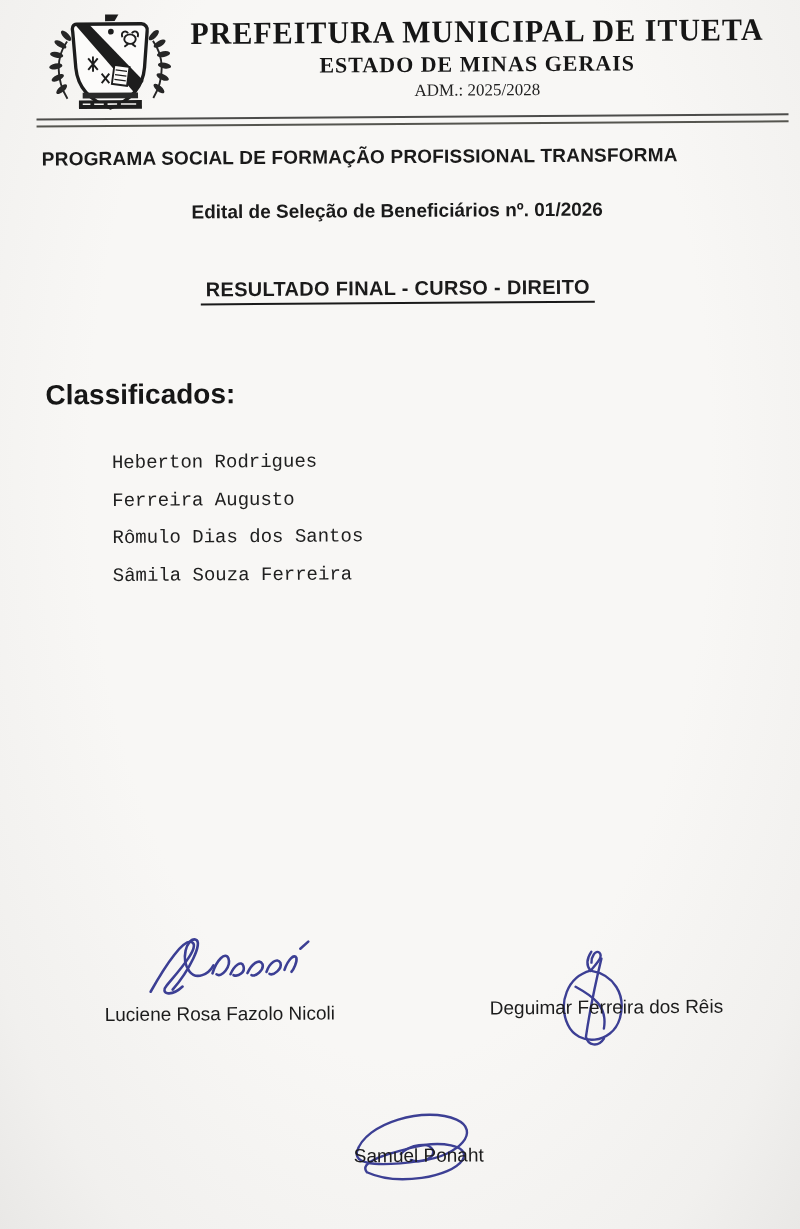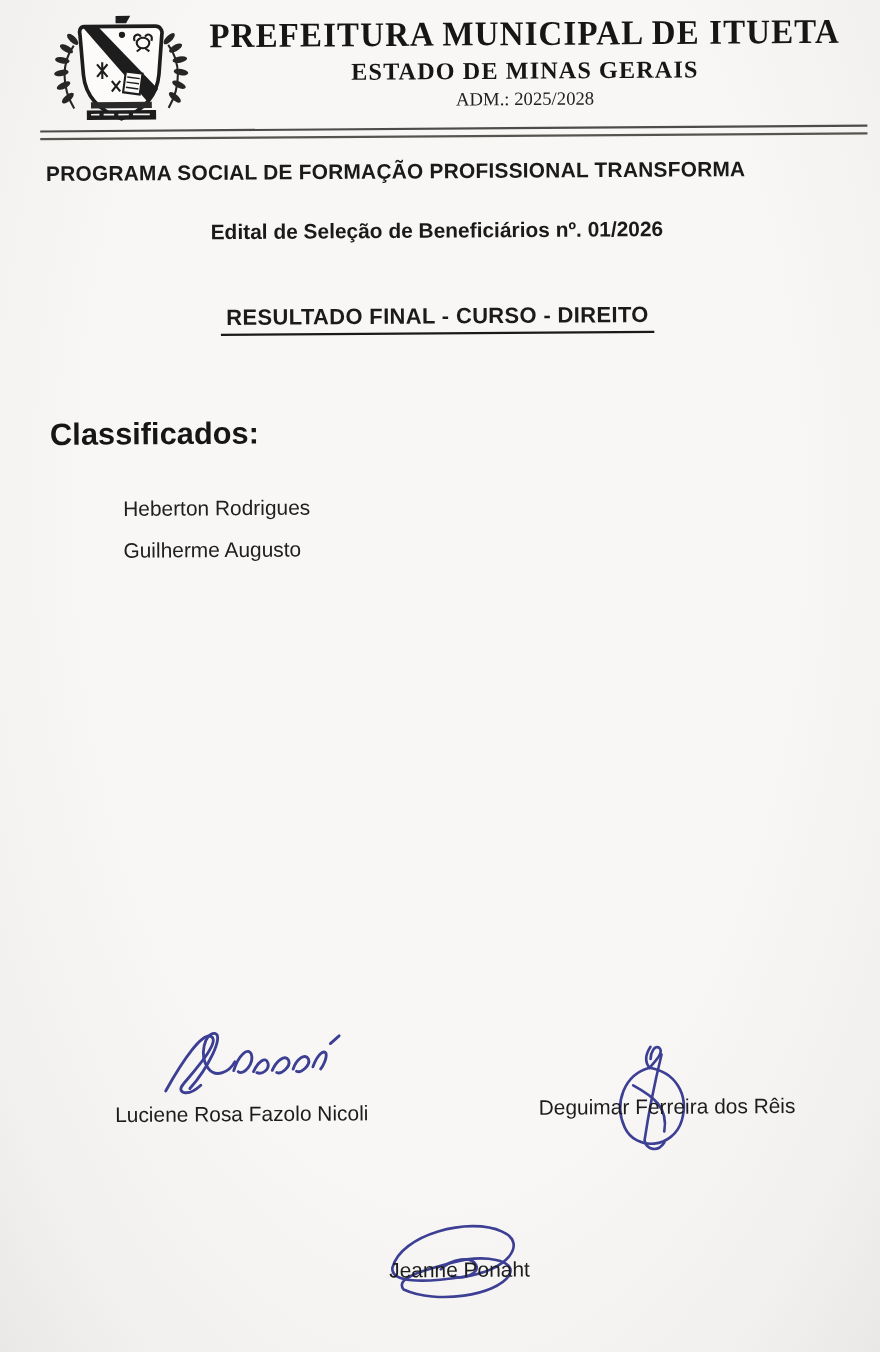--- a/index.html
+++ b/index.html
@@ -33,21 +33,21 @@
   .edital-line{position:absolute;left:0;top:200px;width:800px;text-align:center;
     font-size:19px;font-weight:bold;color:#1a1a1a;}
   .result-wrap{position:absolute;left:0;top:277px;width:800px;text-align:center;}
   .result-title{display:inline-block;font-size:20px;font-weight:bold;
     border-bottom:2.5px solid #1a1a1a;padding:0 5px 2px 5px;letter-spacing:.3px;}
 
   
   .classified-heading{position:absolute;left:47px;top:377px;
     font-size:28px;font-weight:bold;color:#161616;}
   .names-list{position:absolute;left:113px;top:443px;font-size:19px;color:#202020;}
-  .names-list .name-row{height:37.5px;line-height:37.5px;}
+  .names-list .name-row{height:37.5px;line-height:37.5px;font-family:Liberation Mono, monospace;}
 
   
   .sig-ink{stroke:#3c3f94;fill:none;stroke-linecap:round;}
   .sig-name{font-size:19px;color:#1c1c1c;white-space:nowrap;}
   .sig-block-left .sig-name{position:absolute;left:93px;top:1002px;width:248px;text-align:center;}
   .sig-svg-left{position:absolute;left:140px;top:928px;width:175px;height:78px;}
   .sig-block-right .sig-name{position:absolute;left:487px;top:998px;}
   .sig-svg-right{position:absolute;left:543px;top:950px;width:100px;height:102px;}
   .sig-block-bottom .sig-name{position:absolute;left:350px;top:1145px;}
   .sig-svg-bottom{position:absolute;left:335px;top:1100px;width:155px;height:92px;}
@@ -125,21 +125,23 @@
 
     <div class="program-title">PROGRAMA SOCIAL DE FORMAÇÃO PROFISSIONAL TRANSFORMA</div>
     <div class="edital-line">Edital de Seleção de Beneficiários nº. 01/2026</div>
     <div class="result-wrap">
       <span class="result-title">RESULTADO FINAL - CURSO - DIREITO</span>
     </div>
 
     <div class="classified-heading">Classificados:</div>
     <div class="names-list">
       <div class="name-row">Heberton Rodrigues</div>
-      <div class="name-row">Guilherme Augusto</div>
+      <div class="name-row">Ferreira Augusto</div>
+      <div class="name-row">Rômulo Dias dos Santos</div>
+      <div class="name-row">Sâmila Souza Ferreira</div>
     </div>
 
     <div class="sig-block-left">
       <svg class="sig-svg-left" viewBox="0 0 175 78">
         <g class="sig-ink" stroke-width="2.6">
           <path d="M8,62 C24,34 42,8 50,13 C58,18 34,44 24,56 C17,64 28,68 40,57"></path>
           <path d="M30,60 C46,42 62,12 53,10 C44,9 38,30 47,42 C54,51 66,45 71,36"></path>
           <path d="M70,44 C74,31 83,22 86,29 C89,37 79,49 74,45"></path>
           <path d="M88,45 C92,36 99,31 101,37 C103,43 96,48 91,46"></path>
           <path d="M105,44 C109,35 117,29 120,35 C122,41 113,48 109,46"></path>
@@ -164,17 +166,17 @@
     </div>
 
     <div class="sig-block-bottom">
       <svg class="sig-svg-bottom" viewBox="0 0 155 92">
         <g class="sig-ink" stroke-width="2.4">
           <path d="M18,52 C26,22 88,6 118,20 C142,31 122,56 82,61 C46,66 16,66 18,52"></path>
           <path d="M28,72 C58,86 112,78 124,60 C132,46 102,40 72,48 C44,55 20,62 28,72"></path>
           <path d="M62,54 C72,44 90,42 94,50 C98,58 82,64 72,60"></path>
         </g>
       </svg>
-      <div class="sig-name">Jeanne Ponaht</div>
+      <div class="sig-name">Samuel Ponaht</div>
     </div>
 
   </div>
 </div>
 
 </body></html>

